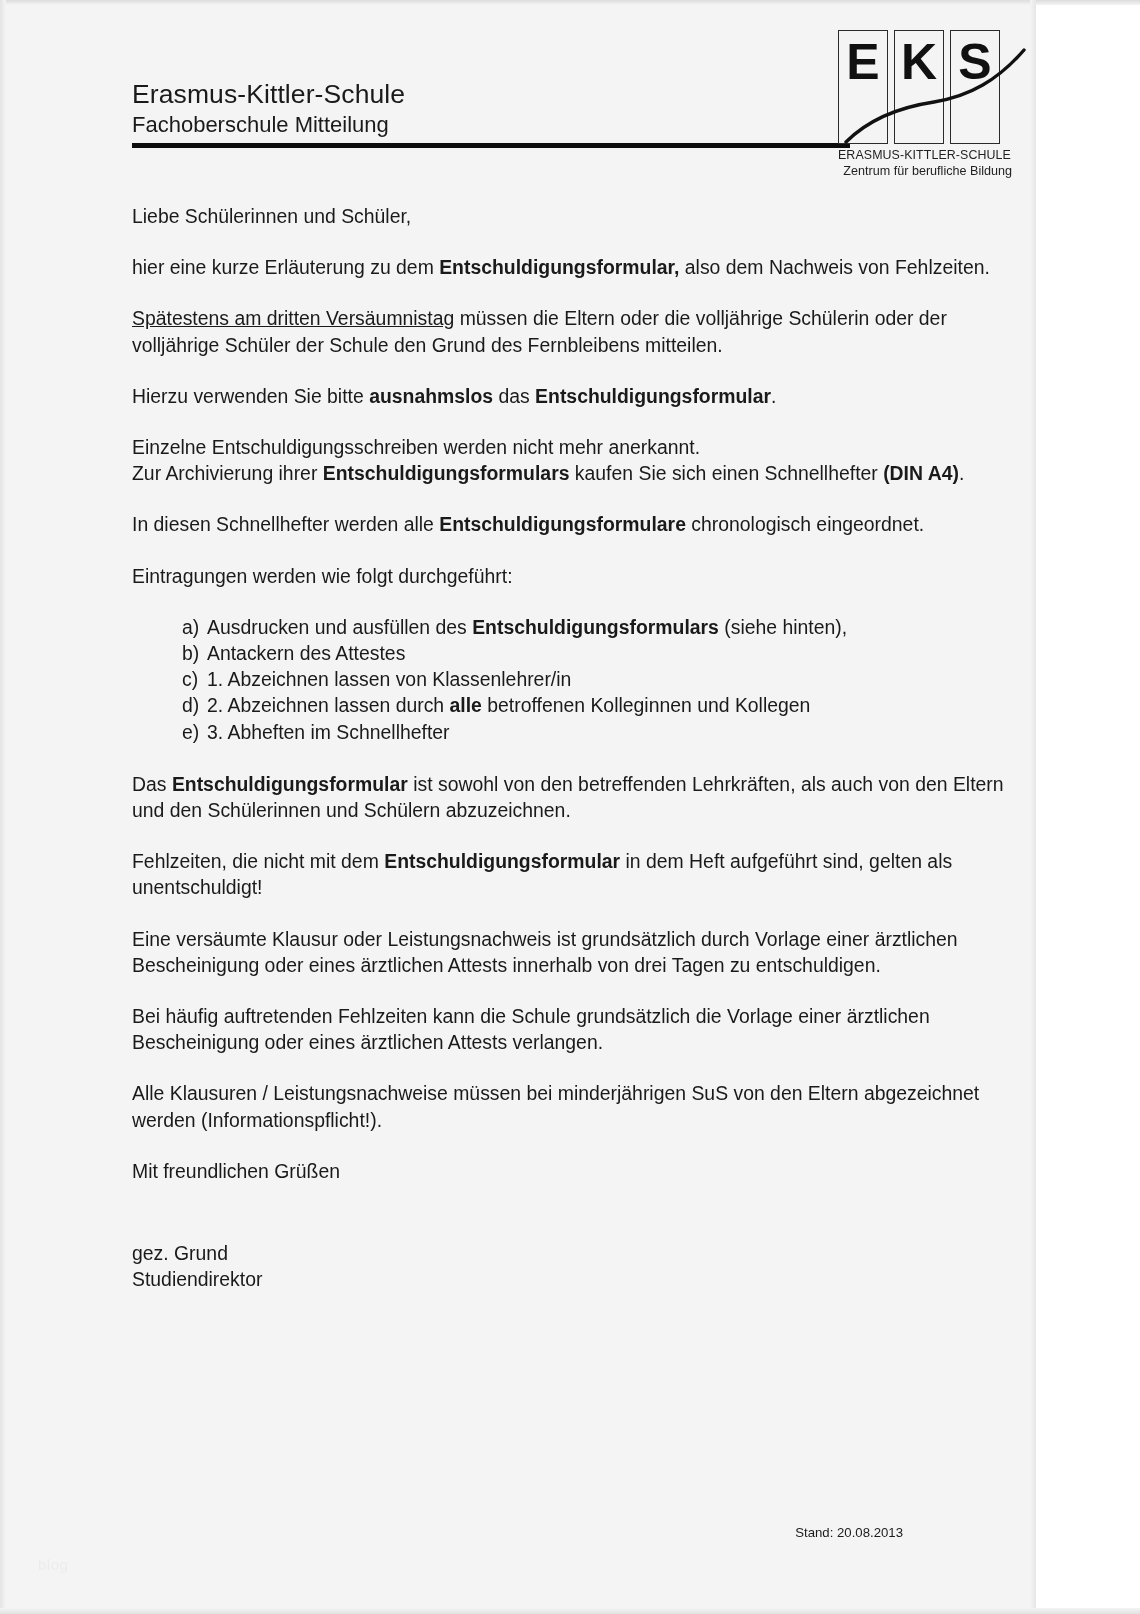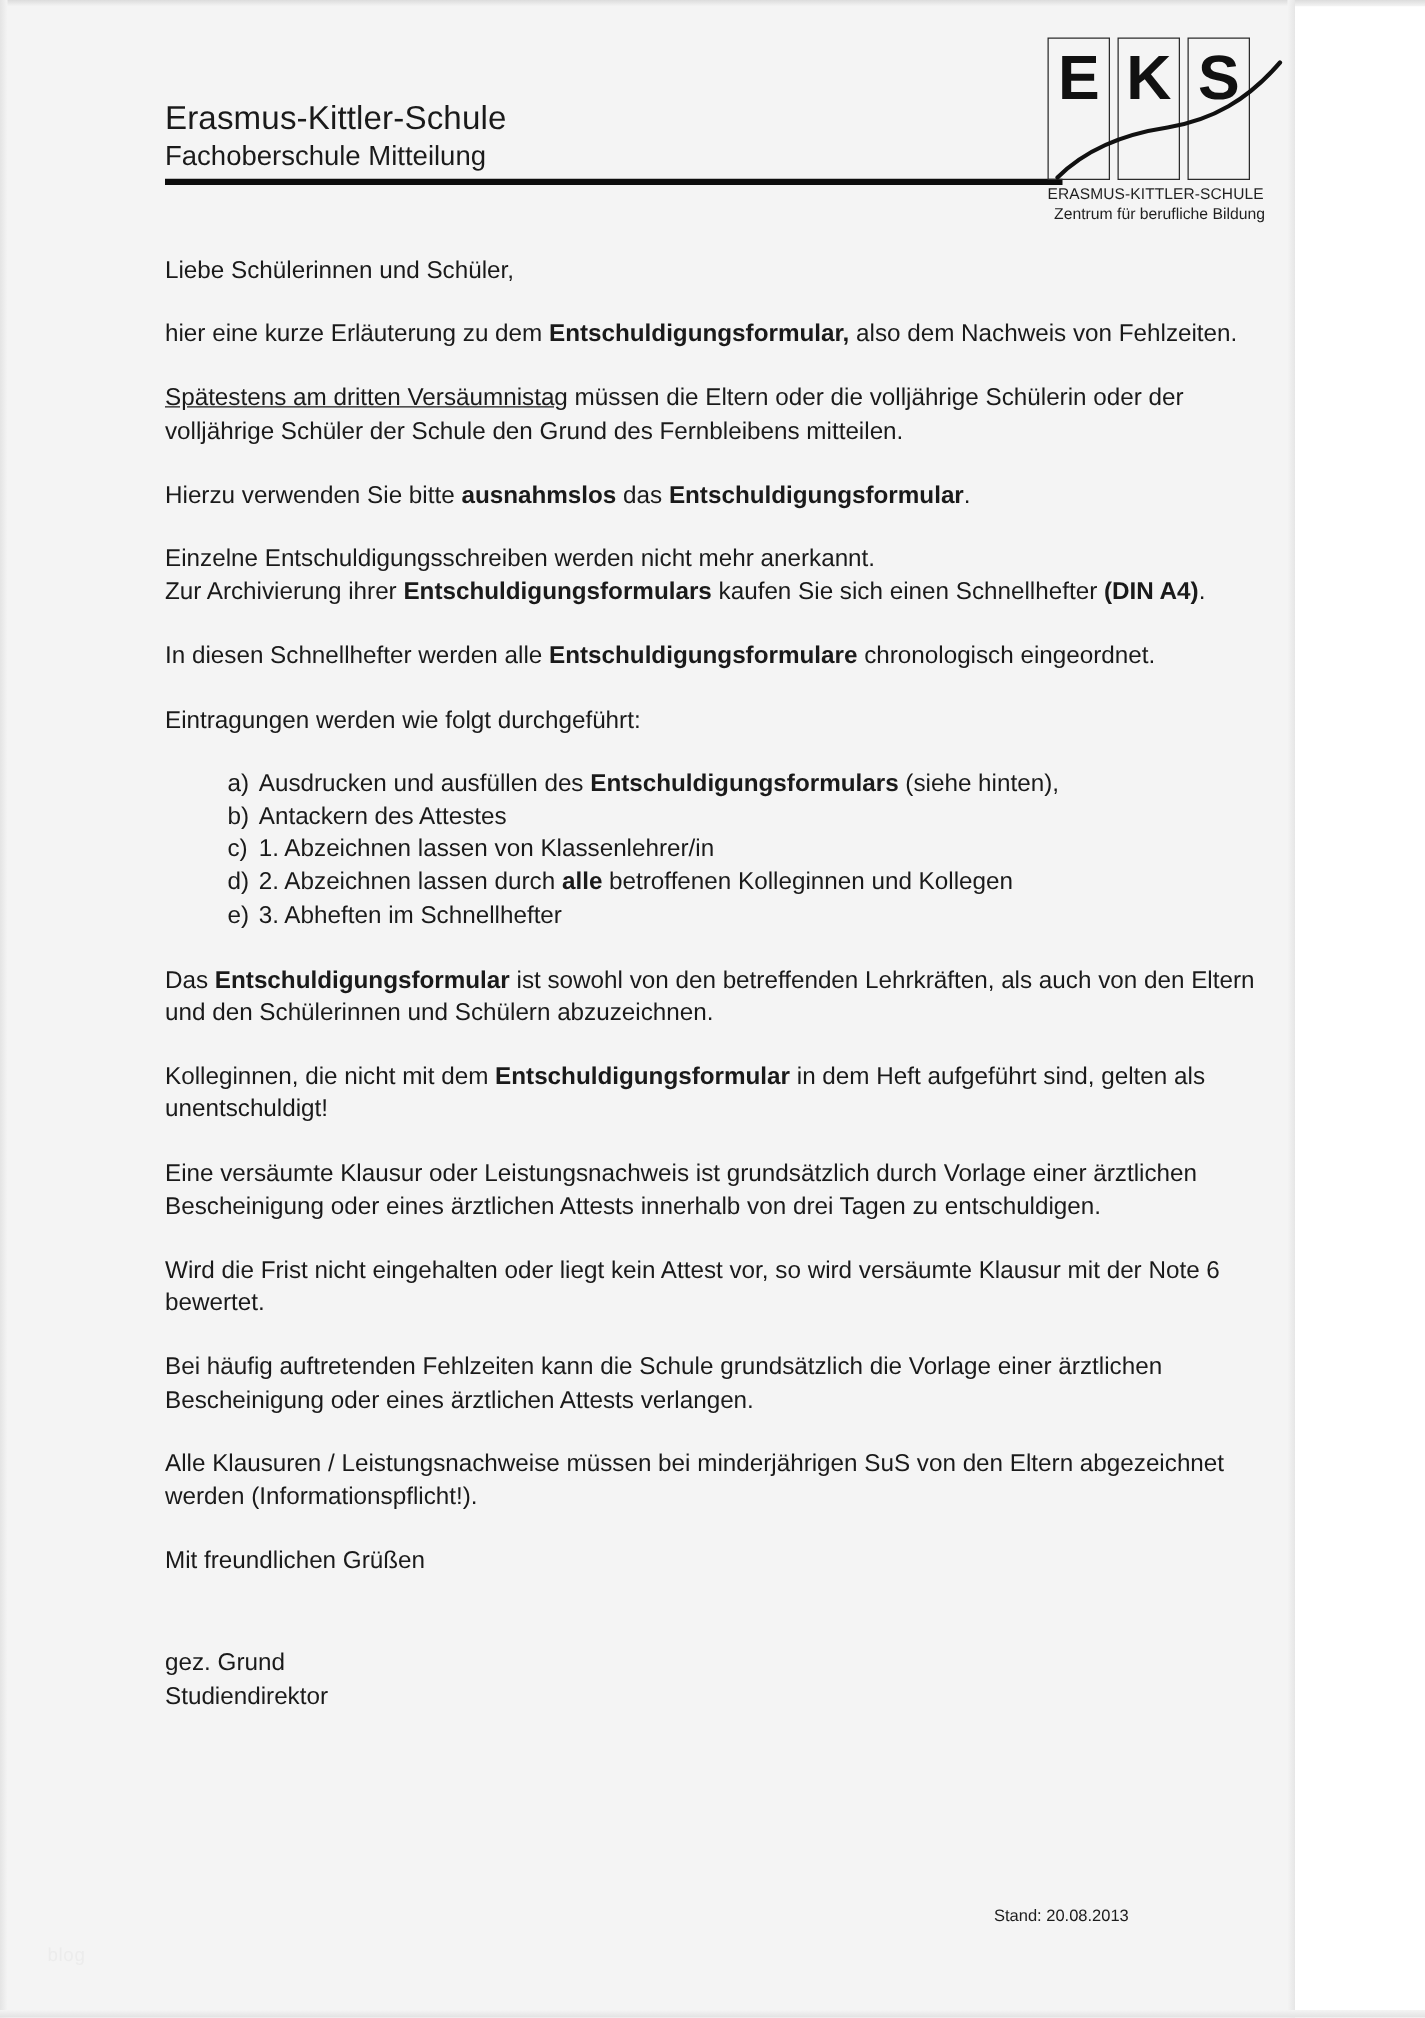--- a/index.html
+++ b/index.html
@@ -259,25 +259,24 @@
         <span class="step-text"><span>2. Abzeichnen lassen durch </span><b>alle</b><span> betroffenen Kolleginnen und Kollegen</span></span>
       </li>
       <li>
         <span class="step-marker">e)</span>
         <span class="step-text"><span>3. Abheften im Schnellhefter</span><b></b><span></span></span>
       </li>
     </ul>
 
     <p class="para"><span>Das </span><b>Entschuldigungsformular</b><span> ist sowohl von den betreffenden Lehrkräften, als auch von den Eltern und den Schülerinnen und Schülern abzuzeichnen.</span></p>
 
-    <p class="para"><span>Kolleginnen, die nicht mit dem </span><b>Entschuldigungsformular</b><span> in dem Heft aufgeführt sind, gelten als unentschuldigt!</span></p>
+    <p class="para"><span>Fehlzeiten, die nicht mit dem </span><b>Entschuldigungsformular</b><span> in dem Heft aufgeführt sind, gelten als unentschuldigt!</span></p>
 
     <p class="para"><span>Eine versäumte Klausur oder Leistungsnachweis ist grundsätzlich durch Vorlage einer ärztlichen Bescheinigung oder eines ärztlichen Attests innerhalb von drei Tagen zu entschuldigen.</span></p>
 
-    <p class="para"><span>Wird die Frist nicht eingehalten oder liegt kein Attest vor, so wird versäumte Klausur mit der Note 6 bewertet.</span></p>
 
     <p class="para"><span>Bei häufig auftretenden Fehlzeiten kann die Schule grundsätzlich die Vorlage einer ärztlichen Bescheinigung oder eines ärztlichen Attests verlangen.</span></p>
 
     <p class="para"><span>Alle Klausuren / Leistungsnachweise müssen bei minderjährigen SuS von den Eltern abgezeichnet werden (Informationspflicht!).</span></p>
 
     <p class="para" style="margin-bottom:56px"><span>Mit freundlichen Grüßen</span></p>
 
     <p class="para" style="margin-bottom:0"><span>gez. Grund</span><br><span>Studiendirektor</span></p>
 
   </div>

